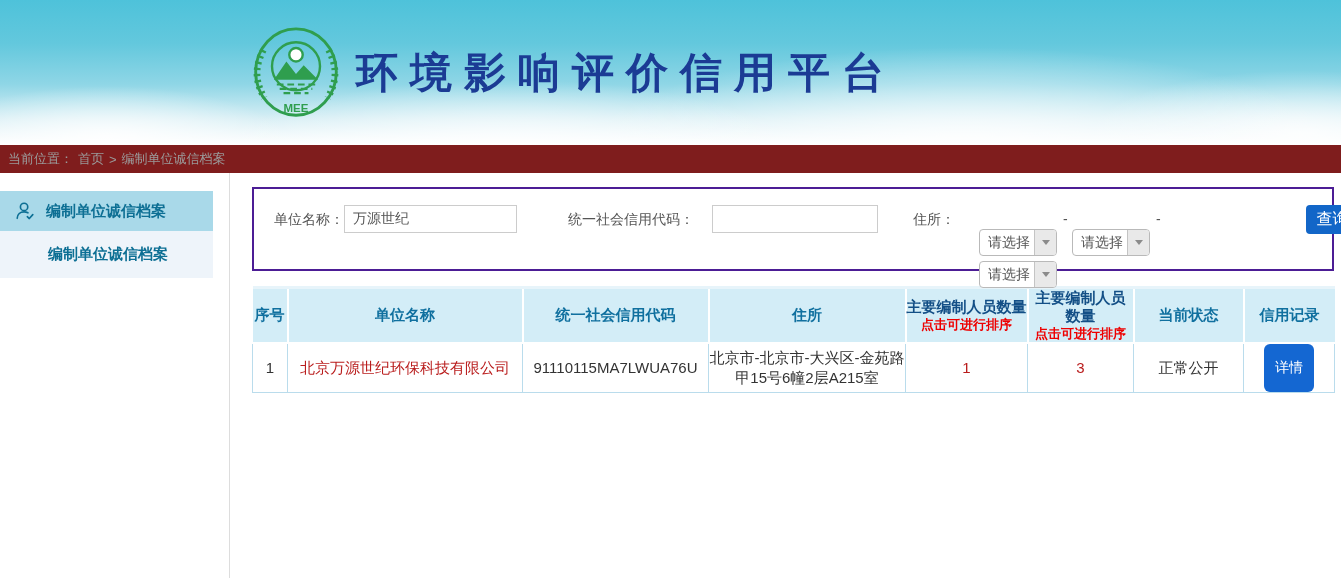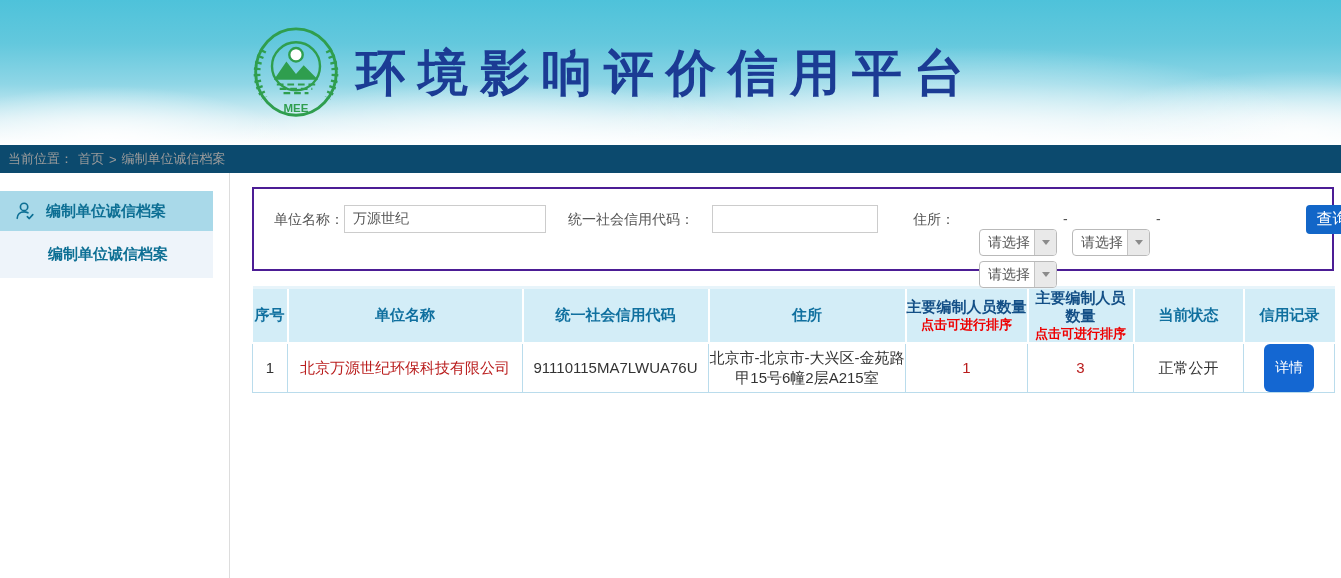--- a/index.html
+++ b/index.html
@@ -10,24 +10,24 @@
   .banner { position:relative; width:100%; height:145px;
     background:
       radial-gradient(ellipse 260px 80px at 8% 98%,  rgba(255,255,255,.95), rgba(255,255,255,0) 70%),
       radial-gradient(ellipse 420px 110px at 38% 108%, rgba(255,255,255,.92), rgba(255,255,255,0) 70%),
       radial-gradient(ellipse 520px 140px at 72% 102%, rgba(255,255,255,.88), rgba(255,255,255,0) 72%),
       radial-gradient(ellipse 300px 90px at 97% 92%,  rgba(255,255,255,.85), rgba(255,255,255,0) 70%),
       linear-gradient(180deg,#4ec2da 0%,#63c8dd 30%,#8fd6e6 58%,#d8eff5 82%,#ffffff 100%);
   }
   .banner-inner { position:absolute; left:248px; top:25px; display:flex; align-items:center; gap:12px; }
   .logo { width:96px; height:96px; }
-  .site-title { font-size:50px; font-weight:900; color:#1b3b94; letter-spacing:12px; white-space:nowrap; }
+  .site-title { font-size:42px; font-weight:900; color:#1b3b94; letter-spacing:12px; white-space:nowrap; }
 
   
-  .breadcrumb { height:28px; background:#0c4a6e; display:flex; align-items:center;
+  .breadcrumb { height:28px; background:#7f1d1d; display:flex; align-items:center;
     padding-left:8px; font-size:13px; color:#9b9b9b; gap:5px; }
   .breadcrumb a { color:#9b9b9b; text-decoration:none; cursor:pointer; }
 
   
   .content { display:flex; height:405px; }
   .sidebar { width:230px; border-right:1px solid #ddd; padding-top:18px; background:#fff; }
   .side-item { width:213px; display:flex; align-items:center; cursor:pointer;
     color:#0d6f94; font-weight:bold; font-size:15px; }
   .side-item.active { height:40px; background:#a9d9e9; padding-left:14px; gap:10px; }
   .side-item.sub { height:47px; background:#eef4fa; padding-left:48px; }
@@ -109,21 +109,21 @@
     </div>
     <div class="side-item sub">
       <span>编制单位诚信档案</span>
     </div>
   </div>
 
   <div class="main">
 
     <div class="search-panel">
       <span class="sp-label" style="left:20px">单位名称：</span>
-      <input class="sp-input" style="left: 90px; width: 202px;" type="text" value="万源世纪">
+      <input class="sp-input" style="left: 90px; width: 173px;" type="text" value="万源世纪">
       <span class="sp-label" style="left:314px">统一社会信用代码：</span>
       <input class="sp-input" style="left: 458px; width: 166px;" type="text" value="">
       <span class="sp-label" style="left:659px">住所：</span>
 
       <div class="combo" style="left:725px; top:16px">
         <span class="combo-txt">请选择</span>
         <span class="combo-btn">
             <span class="combo-arrow"></span>
           </span>
       </div>

